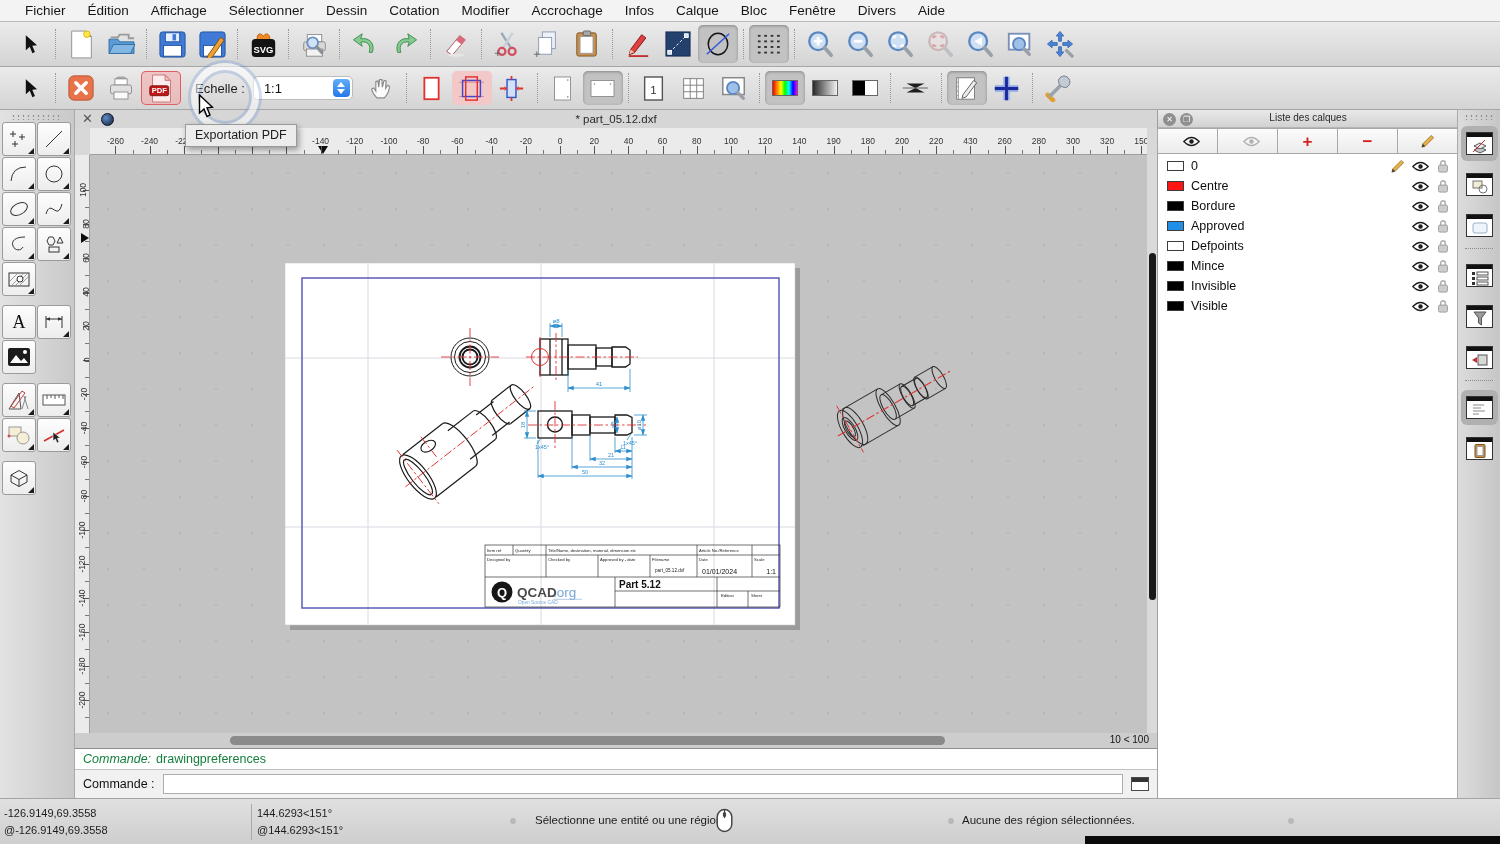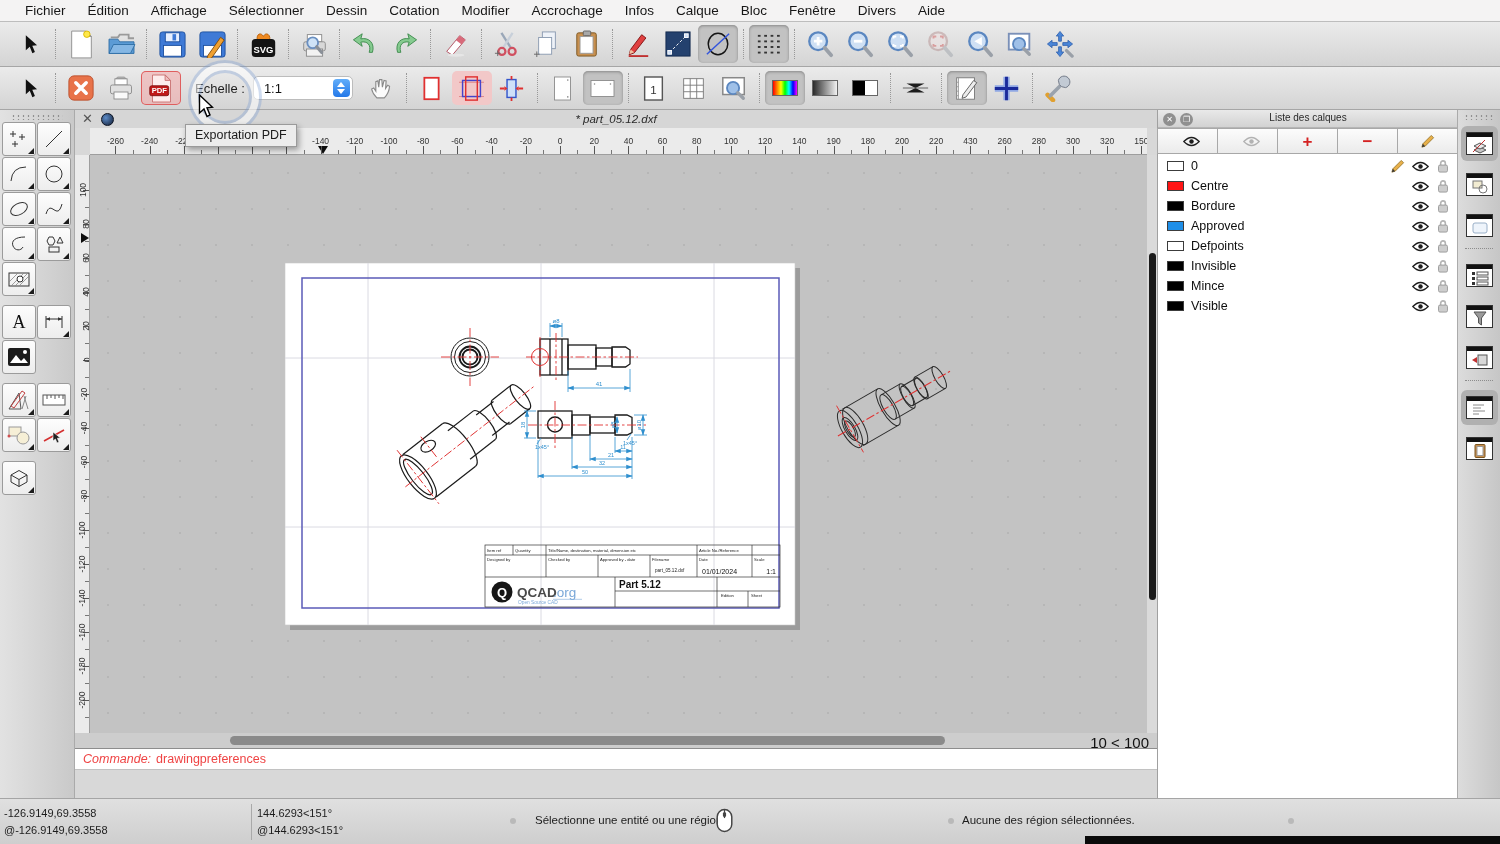--- a/index.html
+++ b/index.html
@@ -62,21 +62,21 @@
   .pempty { width:34px; height:34px; }
   .pgap { grid-column:1 / span 2; height:7px; }
 
   
   .docarea { position:absolute; left:75px; top:110px; width:1082px; height:688px; background:#d8d8d8; }
   .tabbar { position:absolute; left:0; top:0; width:1082px; height:18px; background:#d6d6d6;
             display:flex; align-items:center; }
   .tabclose { font-size:13px; color:#555; margin-left:7px; line-height:14px; }
   .tabicon { width:13px; height:13px; border-radius:50%; margin-left:8px;
              background:radial-gradient(circle at 35% 35%, #5d8cc9, #111d33); border:1px solid #0c1322; }
-  .tabtitle { position:absolute; left:0; right:0; text-align:center; font-size:11.5px; color:#2a2a2a;font-style:italic; }
+  .tabtitle { position:absolute; left:0; right:0; text-align:center; font-size:11.5px; color:#2a2a2a; }
   .hruler { position:absolute; left:15px; top:18px; width:1057px; height:27px; background:#ebebeb;
             border-bottom:1px solid #9e9e9e; overflow:hidden; }
   .htick { position:absolute; bottom:0; width:1px; height:8px; background:#555; }
   .htick span { position:absolute; bottom:8px; left:0; transform:translateX(-50%); font-size:8.5px; color:#333; white-space:nowrap; }
   .htickminor { position:absolute; bottom:0; width:1px; height:4px; background:#777; }
   .hmarker { position:absolute; left:228px; bottom:0; width:0; height:0; border-left:5px solid transparent;
              border-right:5px solid transparent; border-top:8px solid #0d0d0d; }
   .vruler { position:absolute; left:0; top:45px; width:15px; height:578px; background:#ebebeb;
             border-right:1px solid #9e9e9e; overflow:hidden; }
   .vtick { position:absolute; left:0; width:15px; height:1px; }
@@ -84,25 +84,25 @@
   .vtick .tl { position:absolute; right:6px; top:0; transform:translate(6px,-50%) rotate(-90deg); font-size:8.5px; color:#333; white-space:nowrap; }
   .vtickminor { position:absolute; right:0; width:4px; height:1px; background:#777; }
   .vmarker { position:absolute; right:0; top:78px; width:0; height:0; border-top:5px solid transparent;
              border-bottom:5px solid transparent; border-left:8px solid #0d0d0d; }
   .canvas { position:absolute; left:15px; top:45px; width:1057px; height:578px; background:#c3c3c3;
             background-image:radial-gradient(#b6b6b6 1px, transparent 1.15px); background-size:36px 36px; }
   .vscroll { position:absolute; left:1072px; top:45px; width:10px; height:578px; background:#dadada; }
   .vthumb { position:absolute; left:1.5px; top:98px; width:7px; height:347px; background:#1b1b1b; border-radius:4px; }
   .hscrollrow { position:absolute; left:0; top:623px; width:1082px; height:15px; background:#cdcdcd; }
   .hthumb { position:absolute; left:155px; top:3px; width:715px; height:9px; background:#8a8a8a; border-radius:5px; }
-  .zoomind { position:absolute; right:8px; top:1px; font-size:15px; color:#111; }
+  .zoomind { position:absolute; right:8px; top:1px; font-size:10px; color:#111; }
 
   .cmdhist { position:absolute; left:0; top:638px; width:1082px; height:22px; background:#fff;
              border-top:1px solid #8d8d8d; border-bottom:1px solid #c2c2c2; display:flex; align-items:center;
-             padding-left:8px; font-size:12.5px; color:#ef4444; }
+             padding-left:8px; font-size:12.5px; color:#15803d; }
   .chp { font-style:italic; }
   .cmdrow { position:absolute; left:0; top:660px; width:1082px; height:28px; background:#f1f1f1;
             display:flex; align-items:center; padding:0 8px; }
   .cmdlabel { font-size:12.5px; color:#111; margin-right:8px; white-space:nowrap; }
   .cmdinput { flex:1; height:20px; background:#fff; border:1px solid #adadad; font-size:12px;
               font-family:"Liberation Sans",sans-serif; padding:0 4px; }
   .cmdicon { width:18px; height:14px; background:#fff; border:1px solid #4a4a4a; margin-left:8px; position:relative; }
   .cmdicon::before { content:""; position:absolute; left:0; top:0; right:0; height:4px; background:#333; }
 
   
@@ -1033,20 +1033,25 @@
     <div class="hscrollrow">
       <div class="hthumb"></div>
       <span class="zoomind">10 &lt; 100</span>
     </div>
 
     <div class="cmdhist">
       <span class="chp">Commande:</span>
       <span style="width:5px"></span>
       <span>drawingpreferences</span>
     </div>
+    <div class="cmdrow">
+      <span class="cmdlabel">Commande :</span>
+      <input class="cmdinput" style="">
+      <span class="cmdicon"></span>
+    </div>
   </div>
 
   <div class="rightpanel">
     <div class="rp-head">
       <span class="rp-btn" style="left:5px">✕</span>
       <span class="rp-btn" style="left:22px">❐</span>
       <span class="rp-title">Liste des calques</span>
     </div>
     <div class="rp-tools">
       <div class="rp-cell">
@@ -1139,34 +1144,34 @@
             <path d="M1 6 Q10 -3.5 19 6 Q10 15.5 1 6 Z" fill="none" stroke="currentColor" stroke-width="1.6"></path>
             <circle cx="10" cy="6" r="2.6" fill="currentColor"></circle>
           </svg>
           <svg class="lock" viewBox="0 0 12 15">
             <path d="M3.5 7 V4.5 a2.5 2.5 0 0 1 5 0 V7" fill="none" stroke="#b4b4b4" stroke-width="1.7"></path>
             <rect x="1.2" y="6.5" width="9.6" height="7.5" rx="1.6" fill="#cdcdcd" stroke="#9a9a9a"></rect>
           </svg>
         </div>
         <div class="lrow">
           <span class="sw" style="background:#000000"></span>
-          <span class="lname">Invisible</span>
+          <span class="lname">Mince</span>
           <span class="sp"></span>
           <svg class="eye" viewBox="0 0 20 12">
             <path d="M1 6 Q10 -3.5 19 6 Q10 15.5 1 6 Z" fill="none" stroke="currentColor" stroke-width="1.6"></path>
             <circle cx="10" cy="6" r="2.6" fill="currentColor"></circle>
           </svg>
           <svg class="lock" viewBox="0 0 12 15">
             <path d="M3.5 7 V4.5 a2.5 2.5 0 0 1 5 0 V7" fill="none" stroke="#b4b4b4" stroke-width="1.7"></path>
             <rect x="1.2" y="6.5" width="9.6" height="7.5" rx="1.6" fill="#cdcdcd" stroke="#9a9a9a"></rect>
           </svg>
         </div>
         <div class="lrow">
           <span class="sw" style="background:#000000"></span>
-          <span class="lname">Mince</span>
+          <span class="lname">Invisible</span>
           <span class="sp"></span>
           <svg class="eye" viewBox="0 0 20 12">
             <path d="M1 6 Q10 -3.5 19 6 Q10 15.5 1 6 Z" fill="none" stroke="currentColor" stroke-width="1.6"></path>
             <circle cx="10" cy="6" r="2.6" fill="currentColor"></circle>
           </svg>
           <svg class="lock" viewBox="0 0 12 15">
             <path d="M3.5 7 V4.5 a2.5 2.5 0 0 1 5 0 V7" fill="none" stroke="#b4b4b4" stroke-width="1.7"></path>
             <rect x="1.2" y="6.5" width="9.6" height="7.5" rx="1.6" fill="#cdcdcd" stroke="#9a9a9a"></rect>
           </svg>
         </div>

